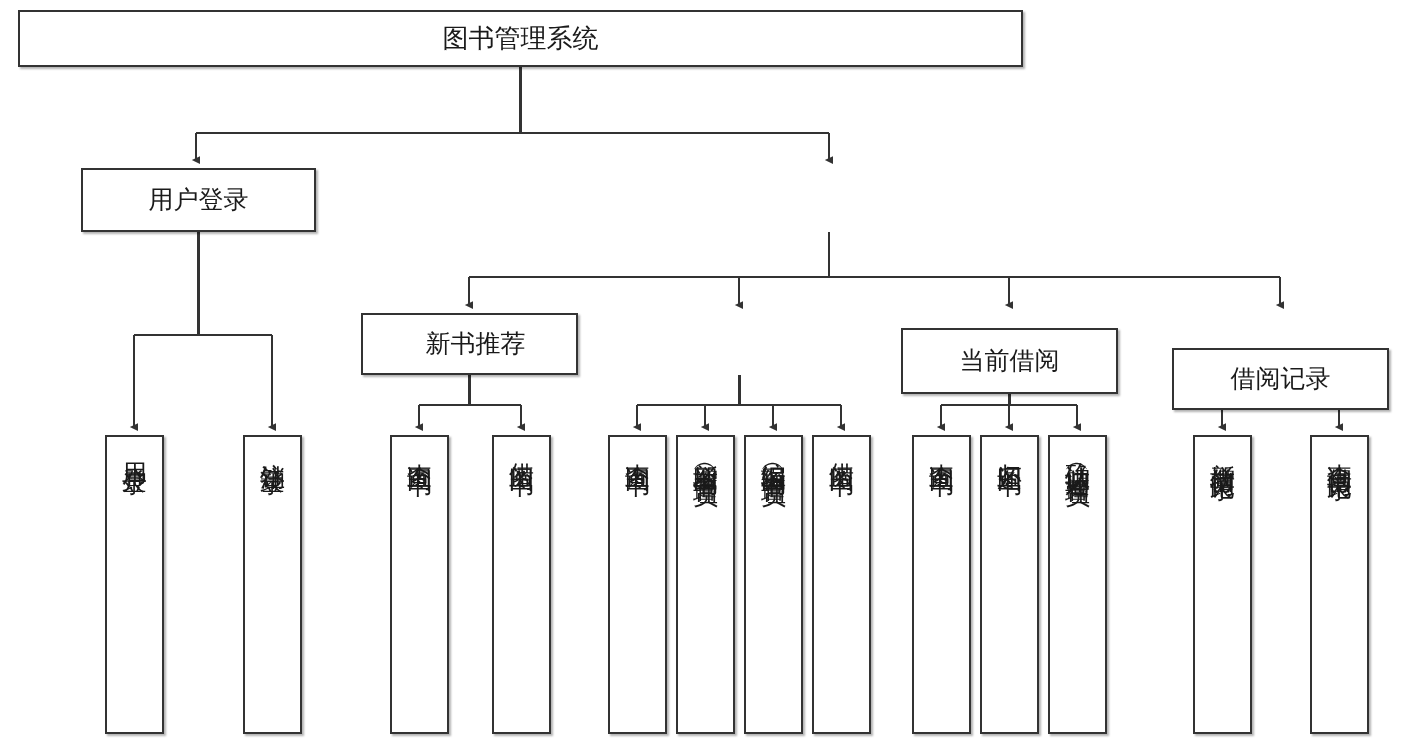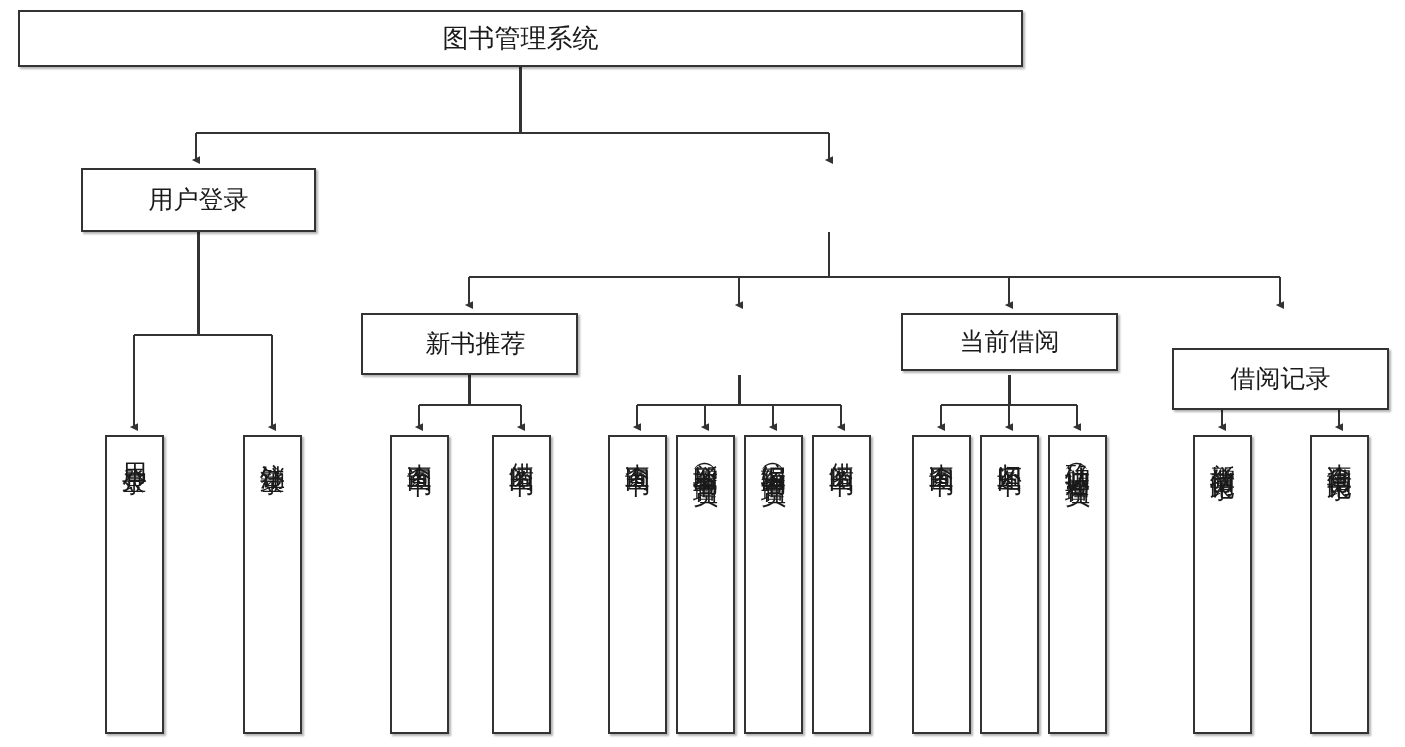--- a/index.html
+++ b/index.html
@@ -139,21 +139,21 @@
   <div class="node horiz" style="left:81px; top:168px; width:235px; height:64px;">
     <span class="node-label">用户登录</span>
   </div>
 
 
   <div class="node horiz" style="left:361px; top:313px; width:217px; height:62px;padding-left:12px;">
     <span class="node-label">新书推荐</span>
   </div>
 
 
-  <div class="node horiz" style="left:901px; top:313px; width:217px; height:58px;">
+  <div class="node horiz" style="left:901px; top:328px; width:217px; height:66px;">
     <span class="node-label">当前借阅</span>
   </div>
 
   <div class="node horiz" style="left:1172px; top:313px; width:217px; height:62px;margin-top:35px;">
     <span class="node-label">借阅记录</span>
   </div>
 
   <div class="node vert" style="left:105px; top:435px; width:59px; height:299px;">
     <span class="node-label">用户登录</span>
   </div>

